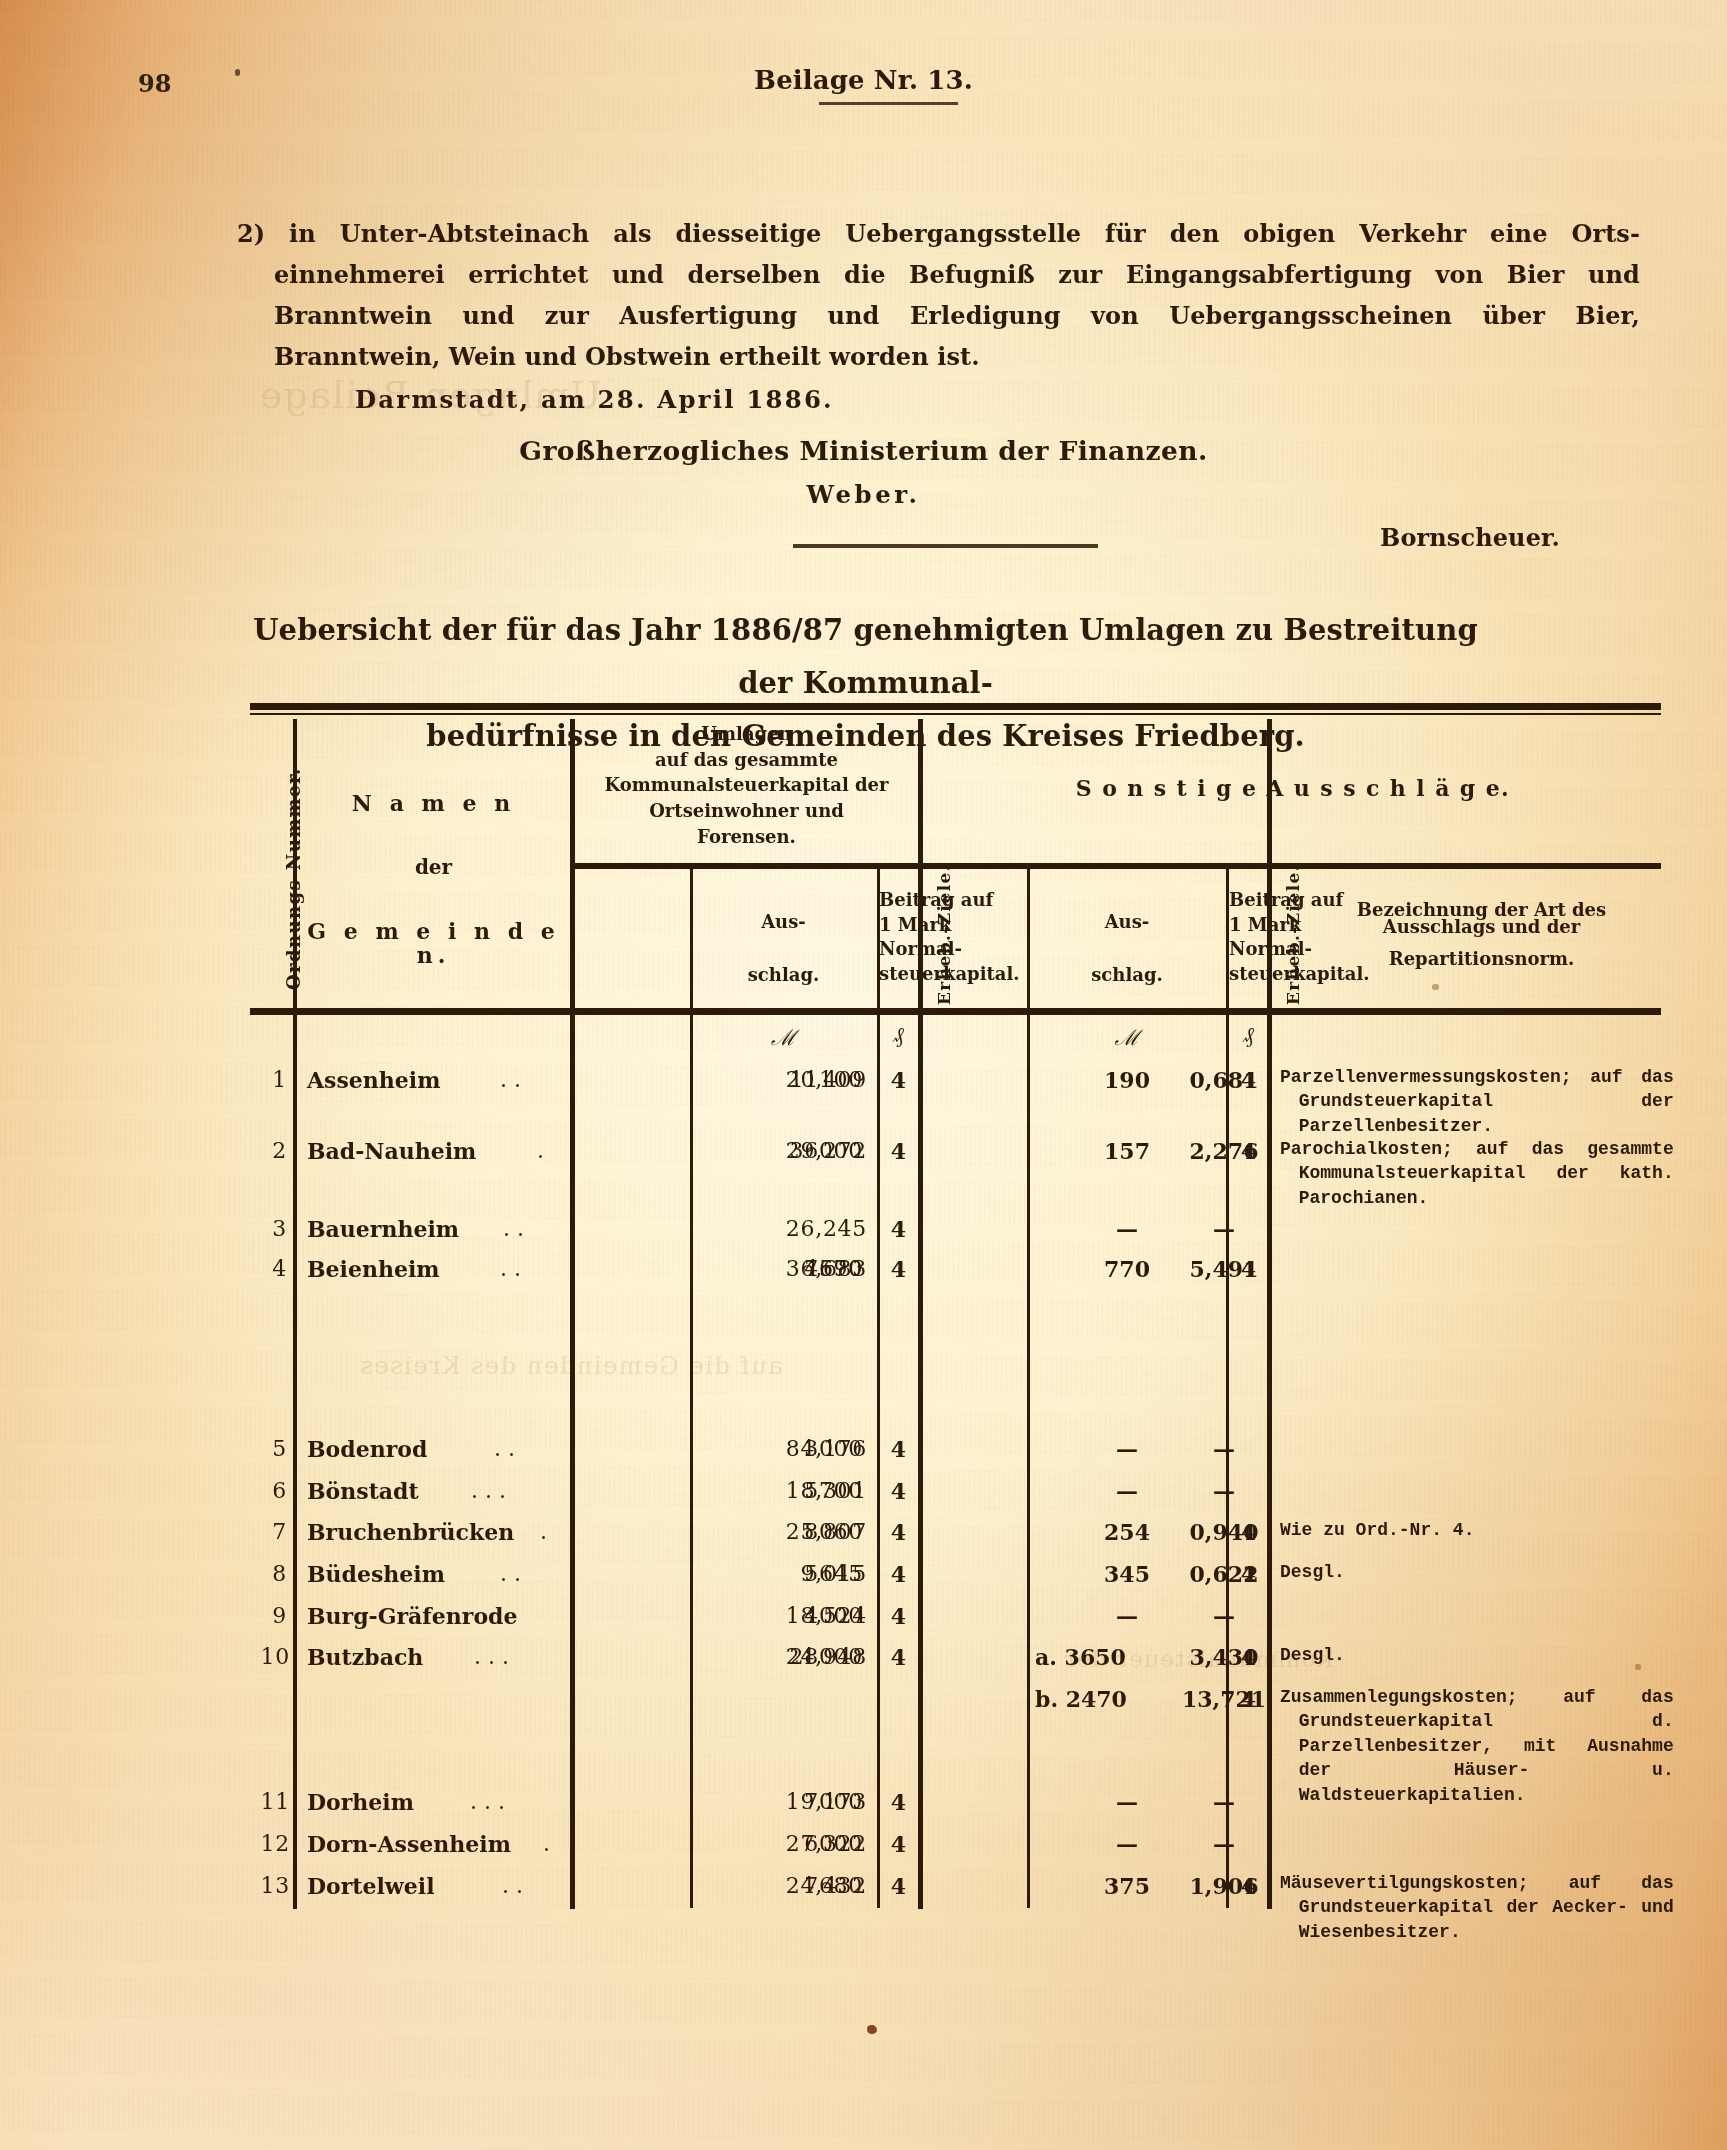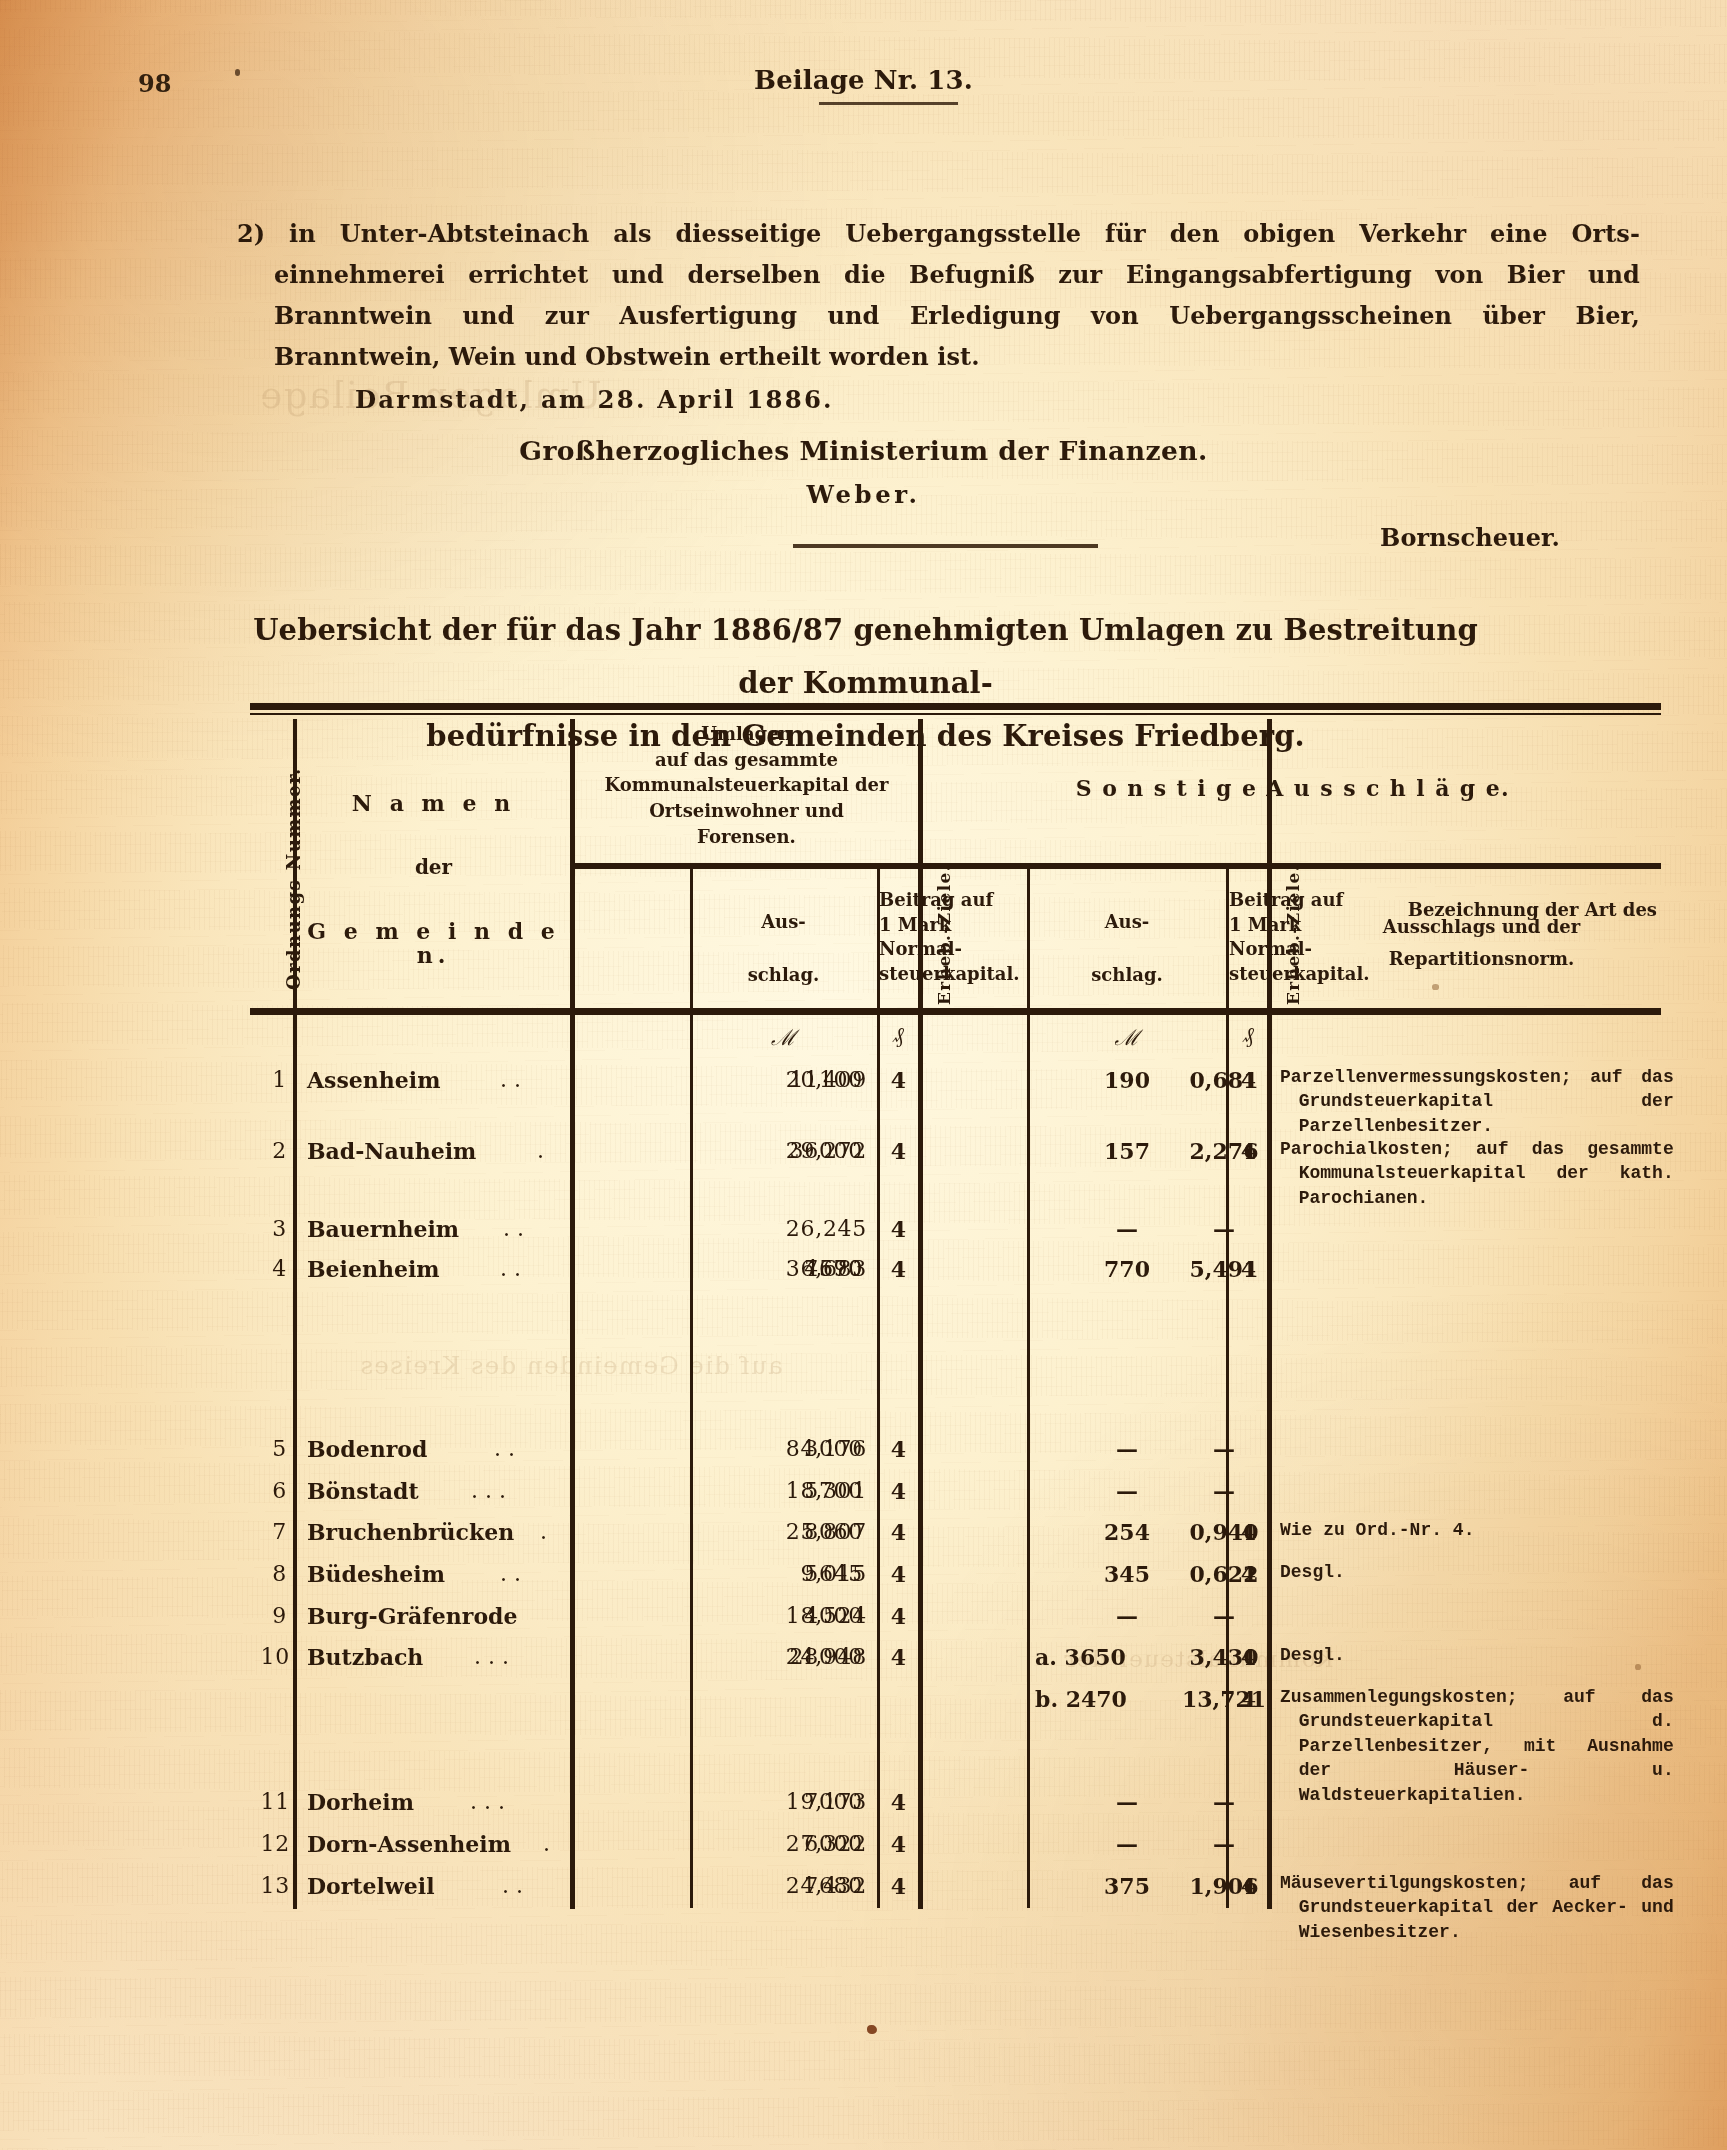--- a/index.html
+++ b/index.html
@@ -193,21 +193,21 @@
     <div class="th" style="left:780px; top:207px; width:194px;">Aus-</div>
     <div class="th" style="left:780px; top:260px; width:194px;">schlag.</div>
 
     <div class="th" style="left:979px; top:185px; width:39px; white-space:nowrap;">Beitrag auf</div>
     <div class="th" style="left:979px; top:210px; width:39px; white-space:nowrap;">1 Mark</div>
     <div class="th" style="left:979px; top:234px; width:39px; white-space:nowrap;">Normal-</div>
     <div class="th" style="left:979px; top:259px; width:39px; white-space:nowrap;">steuerkapital.</div>
 
     <div class="th-rot" style="left:1033px; top:302px; font-size:17px;">Erheb.-Ziele.</div>
 
-    <div class="th" style="left:1056px; top:195px; width:351px;text-align:right;">Bezeichnung der Art des</div>
+    <div class="th" style="left:1056px; top:195px; width:351px;">Bezeichnung der Art des</div>
     <div class="th" style="left:1056px; top:212px; width:351px;">Ausschlags und der</div>
     <div class="th" style="left:1056px; top:244px; width:351px;">Repartitionsnorm.</div>
 
     <div class="cur" style="left:443px; top:319px; width:181px;">ℳ</div>
     <div class="cur" style="left:629px; top:319px; width:39px;">₰</div>
     <div class="cur" style="left:780px; top:319px; width:194px;">ℳ</div>
     <div class="cur" style="left:979px; top:319px; width:39px;">₰</div>
 
     <div class="cell c-num" style="left:0;    top:364px; width:37px;">1</div>
     <div class="cell c-name" style="left:57px; top:364px;">Assenheim</div>

